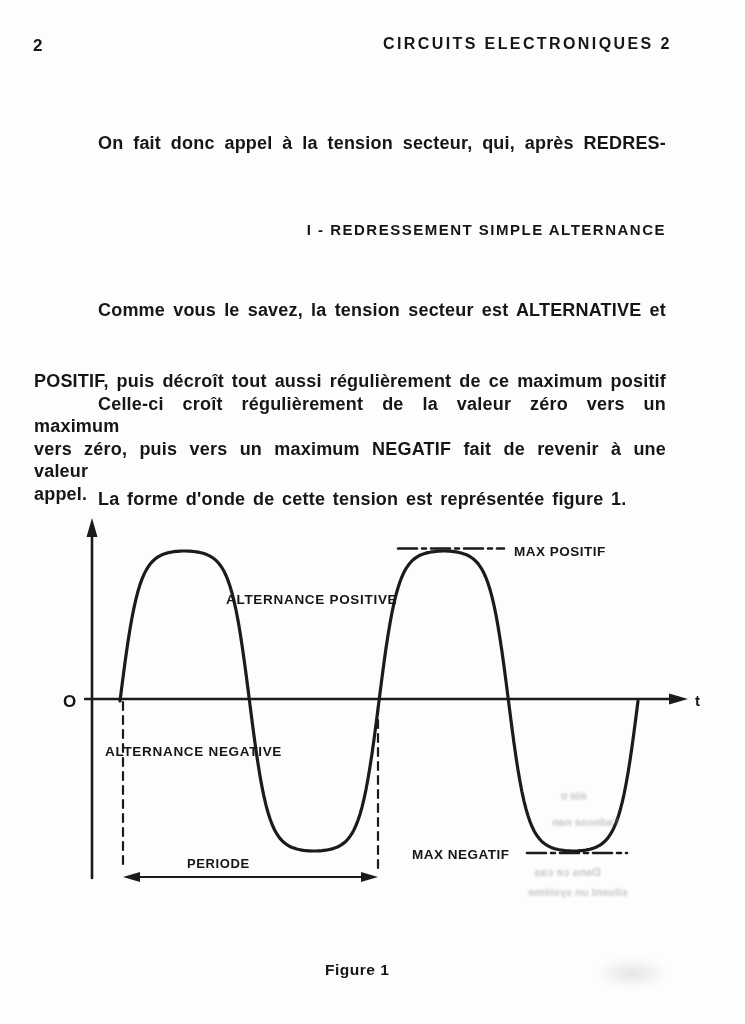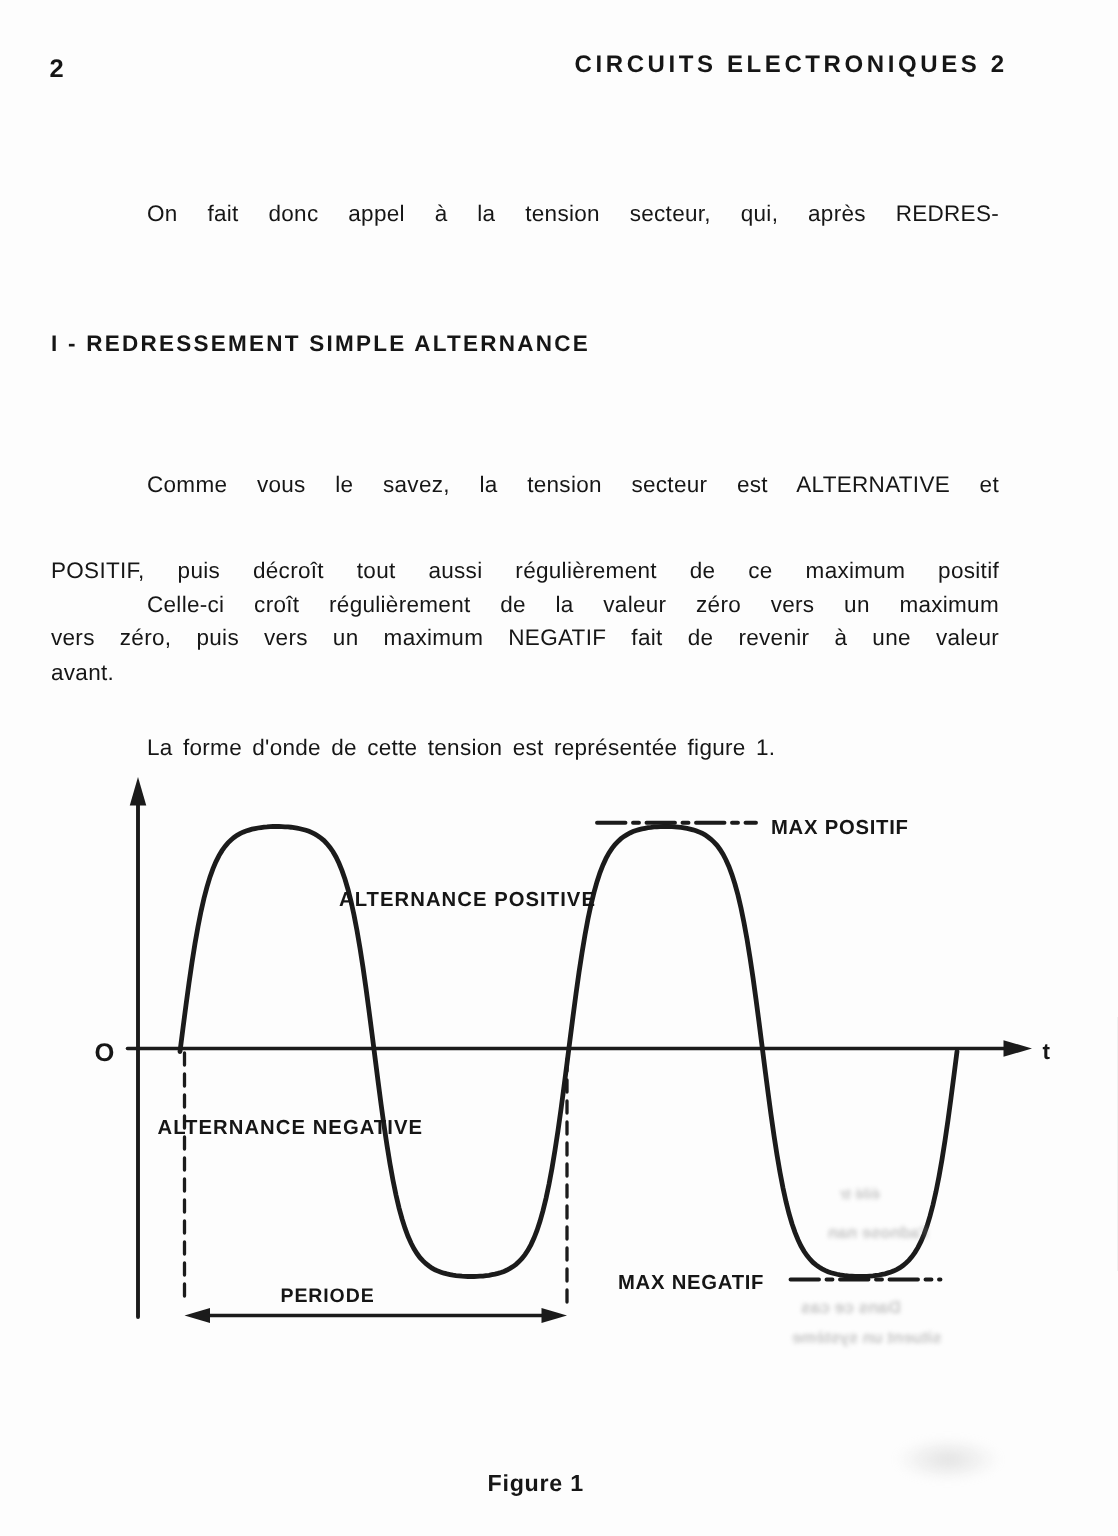--- a/index.html
+++ b/index.html
@@ -3,27 +3,27 @@
 <meta charset="utf-8">
 <style>
   html,body{margin:0;padding:0;background:#e8e8e8;}
   .page{
     position:relative;width:745px;height:1024px;background:#fdfdfd;
     font-family:"Liberation Sans",sans-serif;color:#161616;overflow:hidden;
     margin:0 auto;
   }
   .hdr-num{position:absolute;left:33px;top:36px;font-size:17px;font-weight:bold;}
   .hdr-title{position:absolute;left:383px;top:35px;width:282px;font-size:16px;font-weight:bold;letter-spacing:2.4px;white-space:nowrap;}
-  .para{position:absolute;left:34px;width:632px;font-size:15px;font-weight:normal;line-height:22.5px;letter-spacing:0.2px;word-spacing:2.5px;}
+  .para{position:absolute;left:34px;width:632px;font-size:18px;font-weight:bold;line-height:22.5px;letter-spacing:0.2px;word-spacing:2.5px;}
   .ln{white-space:nowrap;}
   .ln.j{text-align:justify;text-align-last:justify;white-space:normal;}
   .ln.ind{text-indent:64px;}
-  .heading{position:absolute;left:34px;top:221px;width:632px;text-align:left;font-size:15px;font-weight:bold;letter-spacing:1.5px;white-space:nowrap;}
+  .heading{position:absolute;left:34px;top:221px;width:632px;text-align:right;font-size:15px;font-weight:bold;letter-spacing:1.5px;white-space:nowrap;}
   svg.fig{position:absolute;left:0;top:0;pointer-events:none;}
-  .caption{position:absolute;left:325px;top:961px;font-size:15.5px;font-weight:bold;letter-spacing:0.5px;margin-top:20px;}
+  .caption{position:absolute;left:325px;top:961px;font-size:15.5px;font-weight:bold;letter-spacing:0.5px;}
   .ghost{
     position:absolute;color:#8f8f8f;font-weight:bold;opacity:0.5;
     transform:scaleX(-1);filter:blur(1.3px);white-space:nowrap;
   }
   .smudge{
     position:absolute;left:596px;top:958px;width:72px;height:30px;border-radius:50%;
     background:radial-gradient(ellipse at center,#c9c9c9 0%,rgba(220,220,220,0) 70%);
     filter:blur(3px);opacity:0.5;
   }
 </style>
@@ -34,29 +34,29 @@
 
   <div class="hdr-num">2</div>
   <div class="hdr-title">CIRCUITS ELECTRONIQUES 2</div>
 
   <div class="para" style="top:132px">
     <div class="ln j ind">On fait donc appel à la tension secteur, qui, après REDRES-</div>
   </div>
 
   <div class="heading">I - REDRESSEMENT SIMPLE ALTERNANCE</div>
 
-  <div class="para" style="top:313px">
+  <div class="para" style="top:299px">
     <div class="ln j ind">Comme vous le savez, la tension secteur est ALTERNATIVE et</div>
   </div>
 
   <div class="para" style="top:370px">
     <div class="ln j">POSITIF, puis décroît tout aussi régulièrement de ce maximum positif</div>
     <div class="ln j ind">Celle-ci croît régulièrement de la valeur zéro vers un maximum</div>
     <div class="ln j">vers zéro, puis vers un maximum NEGATIF fait de revenir à une valeur</div>
-    <div class="ln">avant.</div>
+    <div class="ln">appel.</div>
   </div>
 
   <div class="para" style="top:488px">
     <div class="ln ind">La forme d'onde de cette tension est représentée figure 1.</div>
   </div>
 
   <svg class="fig" width="745" height="1024" viewBox="0 0 745 1024">
     <g stroke="#1b1b1b" fill="none" stroke-linecap="round">
       <line x1="92" y1="878" x2="92" y2="534" stroke-width="2.6"></line>
       <line x1="85" y1="699" x2="672" y2="699" stroke-width="2.4"></line>

